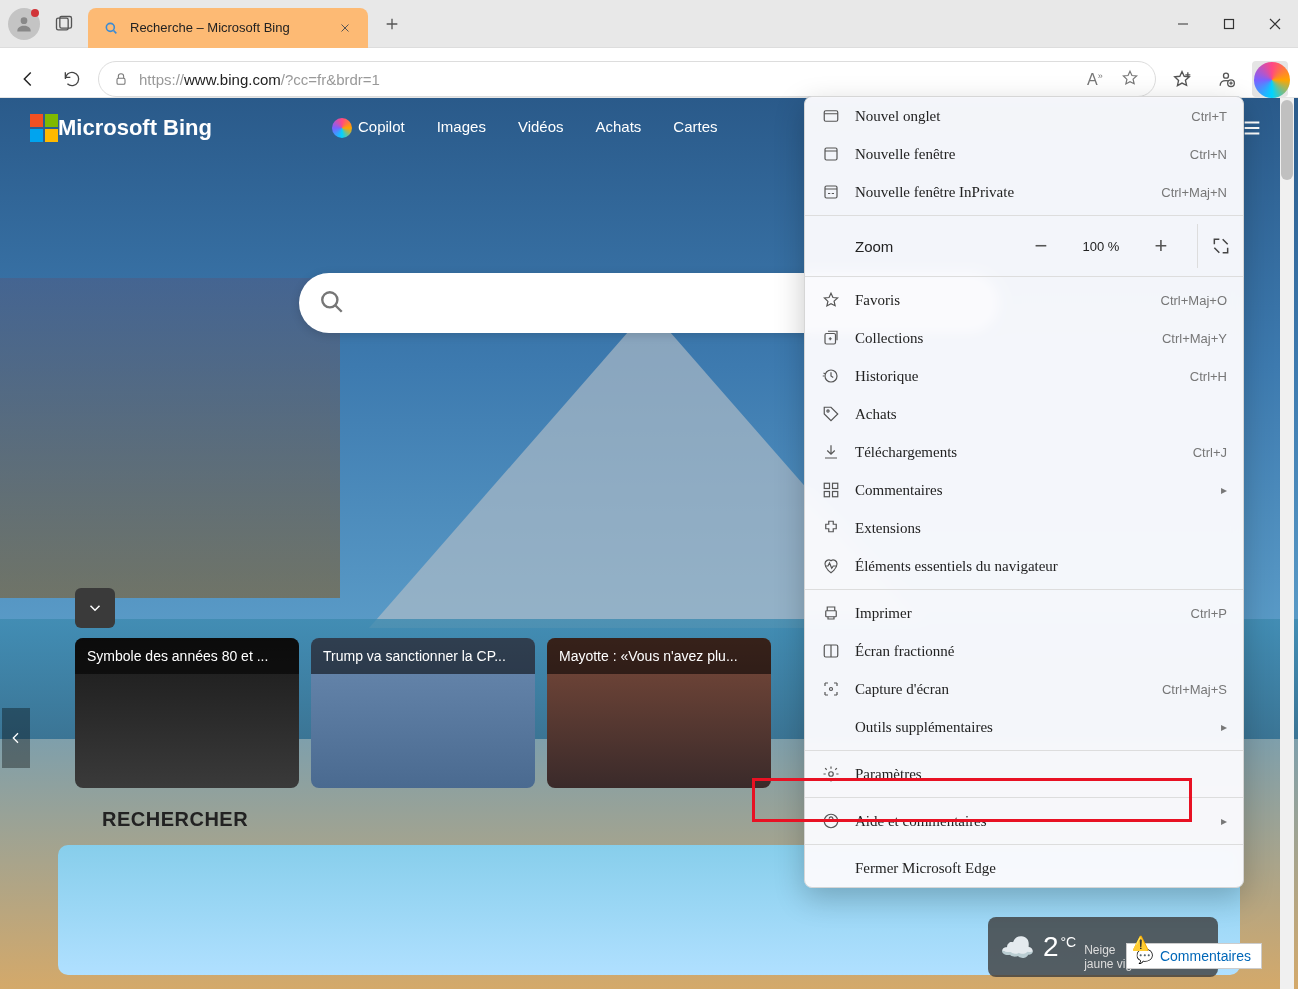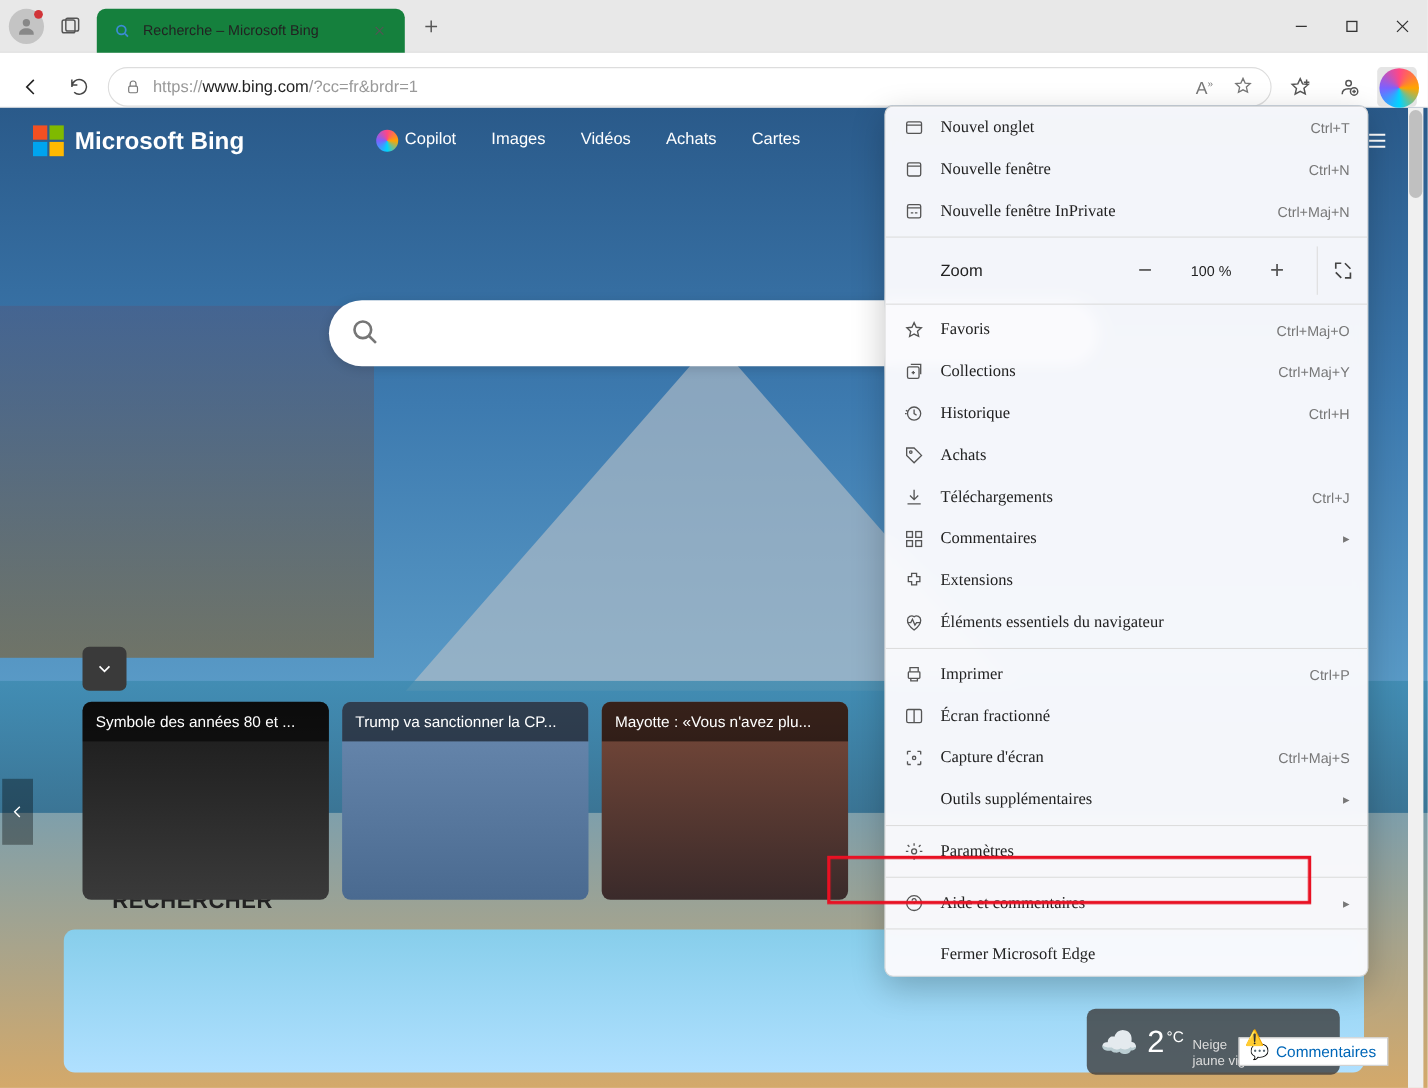--- a/index.html
+++ b/index.html
@@ -4,21 +4,21 @@
 <style>
 * { margin: 0; padding: 0; box-sizing: border-box; font-family: "Segoe UI", Arial, sans-serif; }
 body { width: 1298px; height: 989px; background: #f3f3f3; overflow: hidden; position: relative; }
 
 .titlebar { height: 48px; background: #e8e8e8; display: flex; align-items: center; border-bottom: 1px solid #ddd; }
 .profile-area { display: flex; align-items: center; padding: 0 8px; gap: 8px; }
 .profile-icon { width: 32px; height: 32px; border-radius: 50%; background: #c4c4c4; display: flex; align-items: center; justify-content: center; color: #7a7a7a; position: relative; }
 .profile-icon::after { content: ''; position: absolute; top: 1px; right: 1px; width: 8px; height: 8px; background: #d13438; border-radius: 50%; }
 .tabsview-icon { width: 32px; height: 32px; display: flex; align-items: center; justify-content: center; color: #555; border-radius: 4px; }
 
-.tab { background: #15803d; height: 40px; margin-top: 8px; border-radius: 8px 8px 0 0; display: flex; align-items: center; padding: 16px 14px; gap: 10px; min-width: 280px; }
+.tab { background: #fdba74; height: 40px; margin-top: 8px; border-radius: 8px 8px 0 0; display: flex; align-items: center; padding: 16px 14px; gap: 10px; min-width: 280px; }
 .tab-icon { width: 18px; height: 18px; display: flex; align-items: center; justify-content: center; }
 .tab-title { font-size: 13px; color: #222; flex: 1; }
 .tab-close { width: 18px; height: 18px; display: flex; align-items: center; justify-content: center; color: #555; }
 .newtab { width: 32px; height: 32px; display: flex; align-items: center; justify-content: center; color: #555; margin-left: 8px; }
 
 .window-controls { margin-left: auto; display: flex; }
 .win-btn { width: 46px; height: 48px; display: flex; align-items: center; justify-content: center; color: #333; }
 
 .addressbar { height: 50px; background: #fff; display: flex; align-items: flex-end; padding: 0 10px; gap: 8px; border-bottom: 1px solid #e5e5e5; }
 .nav-btn { width: 36px; height: 36px; display: flex; align-items: center; justify-content: center; color: #555; border-radius: 4px; }
@@ -32,34 +32,34 @@
 .toolbar-icon { width: 36px; height: 36px; display: flex; align-items: center; justify-content: center; color: #555; border-radius: 4px; }
 .toolbar-icon.active { background: #e5e5e5; }
 
 .content { position: relative; height: calc(989px - 48px - 50px); background: linear-gradient(to bottom, #2a5a8a 0%, #3d7aaf 30%, #5a9bc7 60%, #d4a96a 100%); overflow: hidden; }
 
 .pyramid { position: absolute; left: 50%; top: 210px; transform: translateX(-50%); width: 0; height: 0; border-left: 280px solid transparent; border-right: 280px solid transparent; border-bottom: 320px solid rgba(180,190,200,0.65); }
 .building-left { position: absolute; left: 0; top: 180px; width: 340px; height: 320px; background: linear-gradient(to bottom, #4a608a 0%, #7a6540 100%); opacity: 0.7; }
 .water { position: absolute; left: 0; bottom: 250px; right: 0; height: 120px; background: linear-gradient(to bottom, #3d8aaf 0%, #2a6a8f 100%); opacity: 0.8; }
 
 .bing-header { position: absolute; top: 0; left: 0; right: 0; height: 60px; display: flex; align-items: center; padding: 0 30px; gap: 32px; color: #fff; z-index: 5; }
-.bing-logo { display: flex; align-items: center; gap: 10px; font-size: 22px; font-weight: 600; }
+.bing-logo { display: flex; align-items: center; gap: 0; font-size: 22px; font-weight: 600; }
 .bing-squares { width: 28px; height: 28px; display: grid; grid-template-columns: 1fr 1fr; grid-template-rows: 1fr 1fr; gap: 2px; }
 .bs-r { background: #f25022; } .bs-g { background: #7fba00; } .bs-b { background: #00a4ef; } .bs-y { background: #ffb900; }
 .bing-nav { display: flex; gap: 32px; font-size: 15px; margin-left: 40px; }
 .bing-nav-item { color: #fff; cursor: pointer; }
 .copilot-dot { width: 20px; height: 20px; border-radius: 50%; background: conic-gradient(#ff4785, #ffa500, #00d4ff, #7b61ff, #ff4785); margin-right: 6px; }
 .bing-ham { margin-left: auto; width: 32px; height: 32px; display: flex; align-items: center; justify-content: center; color: #fff; }
 
 .bing-search { position: absolute; top: 175px; left: 50%; transform: translateX(-50%); width: 700px; height: 60px; background: #fff; border-radius: 30px; display: flex; align-items: center; padding: 0 20px; z-index: 6; box-shadow: 0 2px 10px rgba(0,0,0,0.15); }
 .search-icon-big { width: 28px; height: 28px; color: #767676; }
 
 .news-expand { position: absolute; left: 75px; top: 490px; width: 40px; height: 40px; background: #3a3a3a; border-radius: 6px; display: flex; align-items: center; justify-content: center; color: #fff; z-index: 6; }
 .news-cards { position: absolute; left: 75px; top: 540px; display: flex; gap: 12px; z-index: 6; }
-.news-card { width: 224px; height: 180px; background: #2a2a2a; border-radius: 8px; overflow: hidden; position: relative; color: #fff; }
+.news-card { width: 224px; height: 150px; background: #2a2a2a; border-radius: 8px; overflow: hidden; position: relative; color: #fff; }
 .news-card-title { position: absolute; top: 0; left: 0; right: 0; padding: 10px 12px; font-size: 14px; background: rgba(0,0,0,0.55); white-space: nowrap; overflow: hidden; text-overflow: ellipsis; }
 .nc1 { background: linear-gradient(#1a1a1a, #3a3a3a); }
 .nc2 { background: linear-gradient(#6a8ab0, #4a6a90); }
 .nc3 { background: linear-gradient(#7a4a3a, #3a2a2a); }
 .news-nav { position: absolute; top: 610px; width: 28px; height: 60px; background: rgba(0,0,0,0.35); display: flex; align-items: center; justify-content: center; color: #fff; z-index: 6; }
 .news-nav.left { left: 2px; }
 
 .rechercher-section { position: absolute; left: 58px; top: 710px; right: 58px; z-index: 5; }
 .rechercher-title { font-size: 20px; font-weight: 700; color: #222; margin-bottom: 14px; letter-spacing: 0.5px; margin-left: 44px; }
 .rechercher-card { height: 130px; background: linear-gradient(to bottom, #87ceeb 0%, #b0e0ff 100%); border-radius: 10px; }

